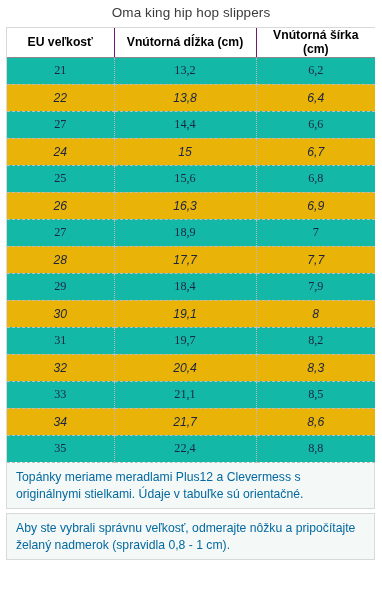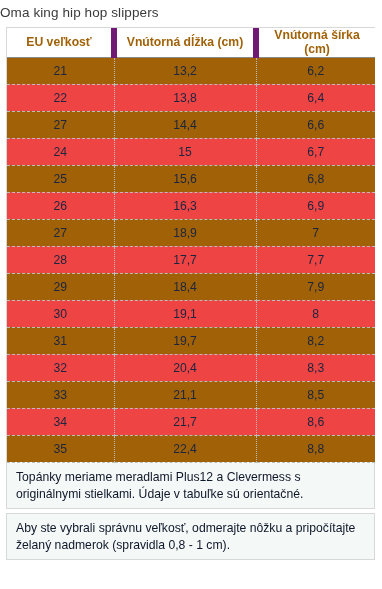--- a/index.html
+++ b/index.html
@@ -13,21 +13,21 @@
     font-family: "Liberation Sans", sans-serif;
     overflow: hidden;
   }
   .page {
     position: relative;
     width: 382px;
     height: 589px;
     box-sizing: border-box;
   }
   .title {
-    text-align: left;
+    text-align: center;
     font-size: 13.5px;
     color: #3b3b3b;
     padding: 5px 0 6px 0;
     letter-spacing: 0.1px;
     line-height: 16px;
   }
   .table-wrap {
     margin: 0 7px 0 6px;
     border: 1px solid #d6d9d8;
     border-bottom: none;
@@ -39,69 +39,71 @@
     table-layout: fixed;
   }
   table.sizes col.c1 { width: 107px; }
   table.sizes col.c2 { width: 142px; }
   table.sizes col.c3 { width: 119px; }
 
   thead th {
     height: 29px;
     font-size: 12.2px;
     font-weight: bold;
-    color: #a16207;
+    color: #000000;
     text-align: center;
     vertical-align: middle;
     padding: 0 3px;
     border-bottom: 1px solid #8a8a8a;
     background: #ffffff;
     box-sizing: border-box;
     overflow: hidden;
     line-height: 14px;
   }
   thead th.col-div {
-    border-left: 6px solid #701a75;
+    border-left: 1px solid #701a75;
   }
   thead th.wrap-head {
     line-height: 14px;
     max-height: 29px;
   }
 
   tbody td {
     height: 27px;
     font-size: 12.2px;
     color: #1a2540;
     text-align: center;
     vertical-align: middle;
     border-bottom: 1px dashed #b9bdbc;
     box-sizing: border-box;
     padding: 0 2px;
   }
   tbody td.col-div {
     border-left: 1px dotted #b9bdbc;
   }
   tbody tr.alt td {
-    background: #ef4444;
+    background: #eab308;
+    font-style: italic;
   }
   tbody tr.plain td {
-    background: #a16207;
+    background: #14b8a6;
+    font-family: Liberation Serif, serif;
   }
   tbody tr:last-child td {
     border-bottom: 1px dashed #b9bdbc;
   }
 
   .note {
     margin: 0 7px 0 6px;
     border: 1px solid #d6d9d8;
     border-top: none;
     background: #f4f8f6;
     box-sizing: border-box;
     font-size: 12.2px;
-    color: #0f172a;
+    color: #0369a1;
     line-height: 17px;
     padding: 6px 8px 5px 9px;
   }
   .note.second {
     margin-top: 4px;
     border-top: 1px solid #d6d9d8;
   }
   .note span { display: block; }
 </style>
 </head>

